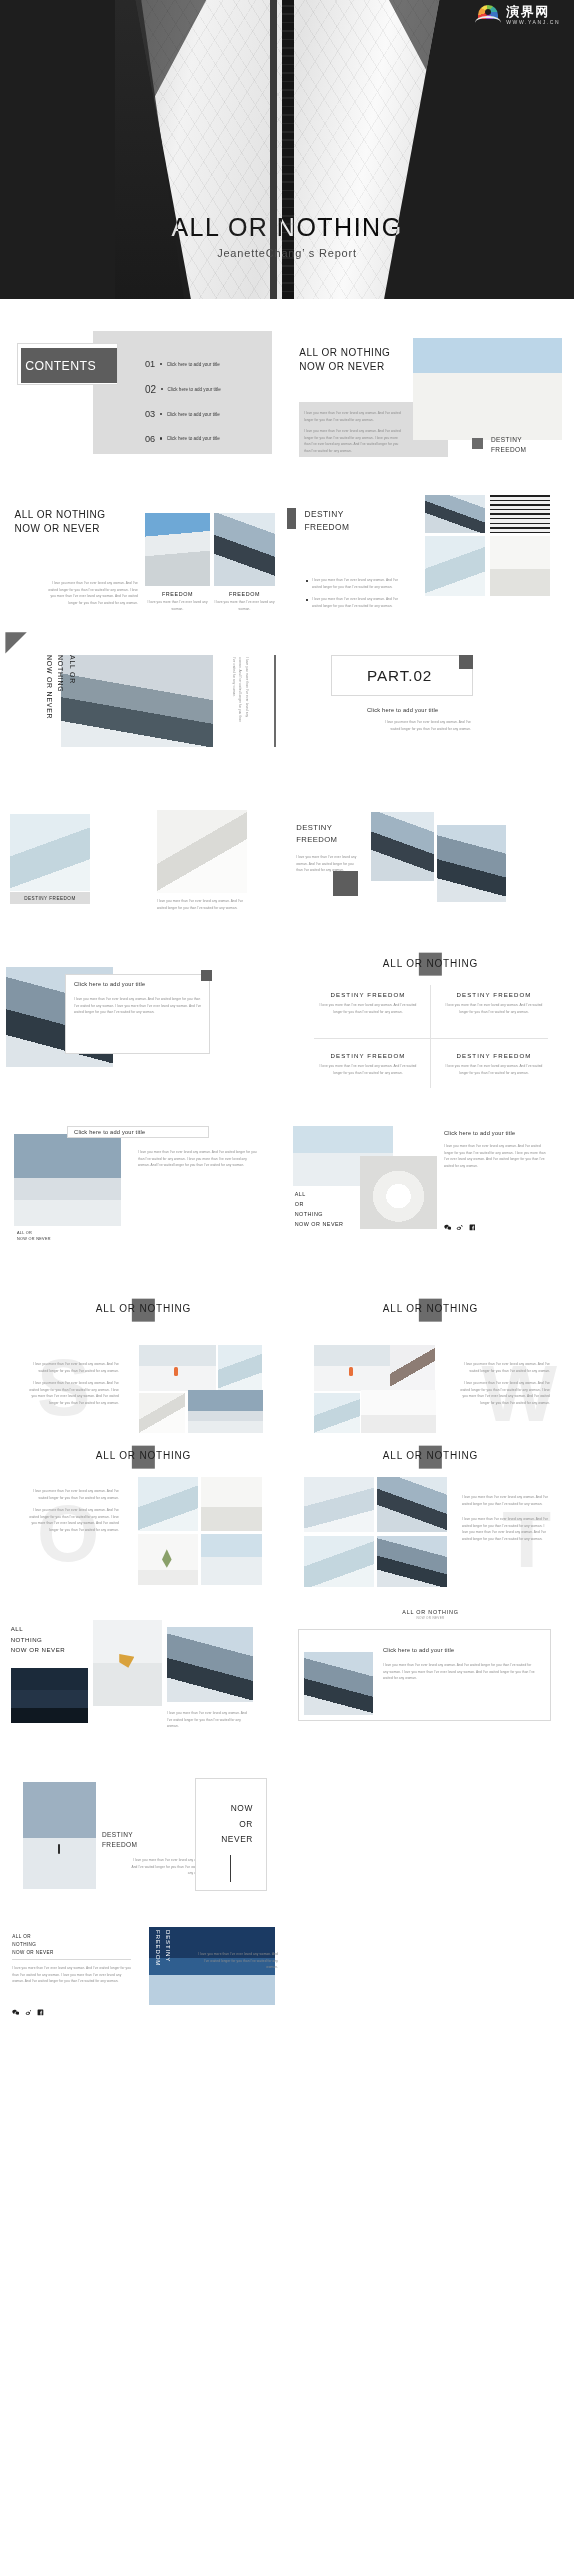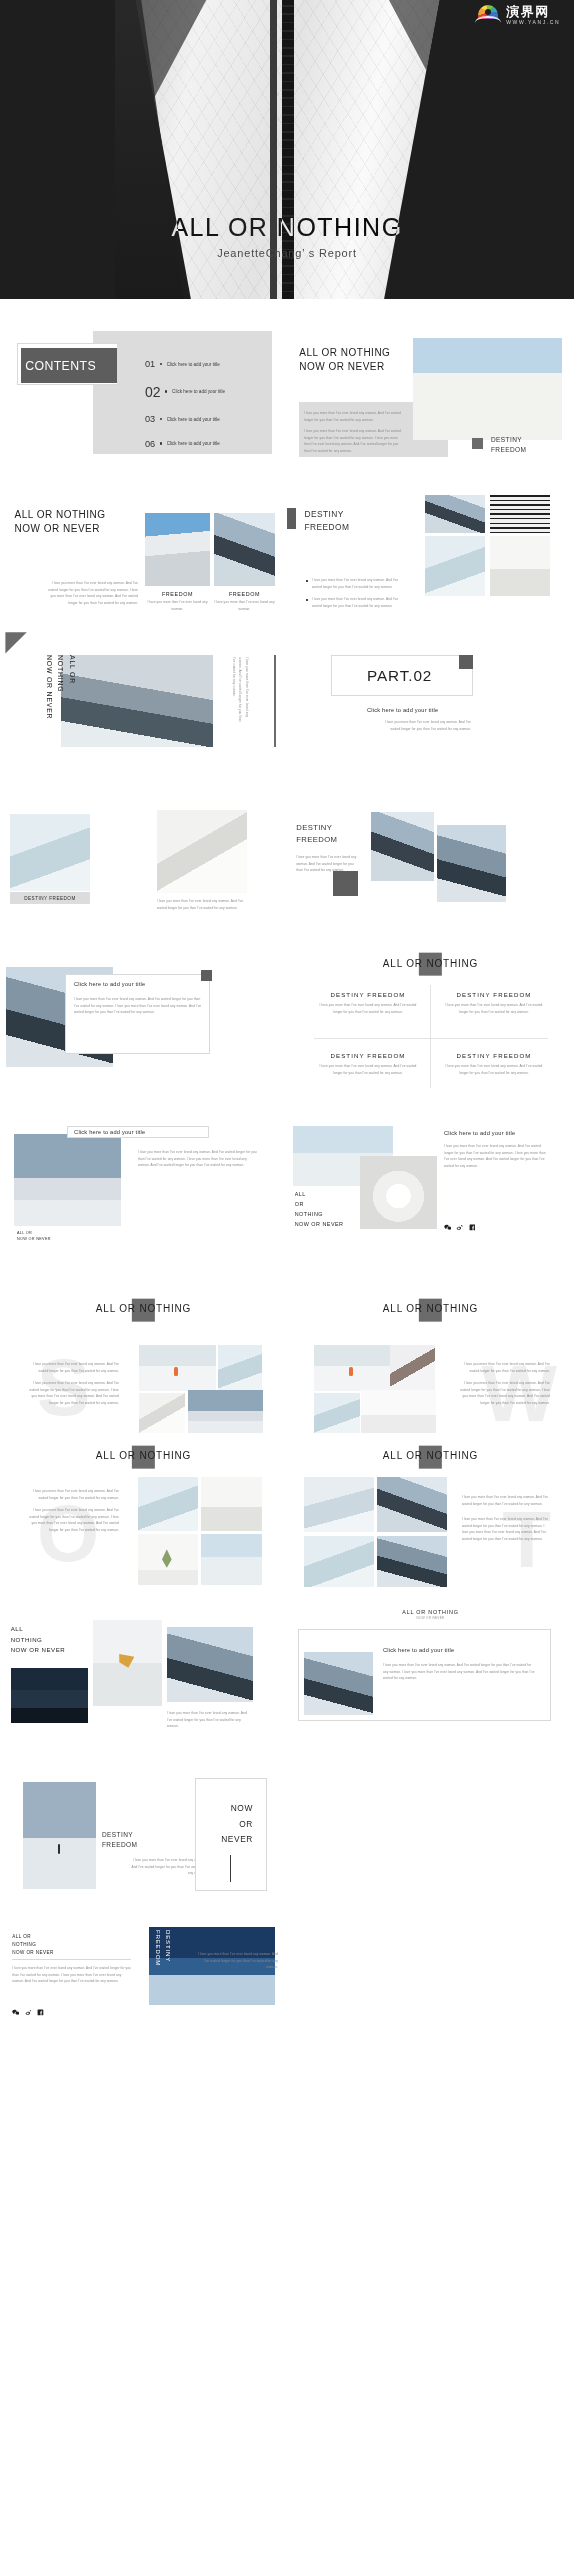--- a/index.html
+++ b/index.html
@@ -183,21 +183,21 @@
         <span style="font-size:12.3px;letter-spacing:0.4px;color:#fff;font-weight:300;">CONTENTS</span>
       </div>
 
       <div style="position:absolute;left:145px;top:60px;width:115px;text-align:center;">
         <div style="display:flex;align-items:center;gap:4.6px;margin-bottom:14.5px;">
           <span style="font-size:9.2px;color:#333;font-weight:300;">01</span>
           <span style="width:2.3px;height:2.3px;background:#333;border-radius:50%;"></span>
           <span style="font-size:4.6px;color:#3a3a3a;">Click here to add your title</span>
         </div>
         <div style="display:flex;align-items:center;gap:4.6px;margin-bottom:14.5px;">
-          <span style="font-size:14px;color:#333;font-weight:300;">02</span>
+          <span style="font-size:10px;color:#333;font-weight:300;">02</span>
           <span style="width:2.3px;height:2.3px;background:#333;border-radius:50%;"></span>
           <span style="font-size:4.6px;color:#3a3a3a;">Click here to add your title</span>
         </div>
         <div style="display:flex;align-items:center;gap:4.6px;margin-bottom:14.5px;">
           <span style="font-size:9.2px;color:#333;font-weight:300;">03</span>
           <span style="width:2.3px;height:2.3px;background:#333;border-radius:50%;"></span>
           <span style="font-size:4.6px;color:#3a3a3a;">Click here to add your title</span>
         </div>
         <div style="display:flex;align-items:center;gap:4.6px;">
           <span style="font-size:9.2px;color:#333;font-weight:300;">06</span>

